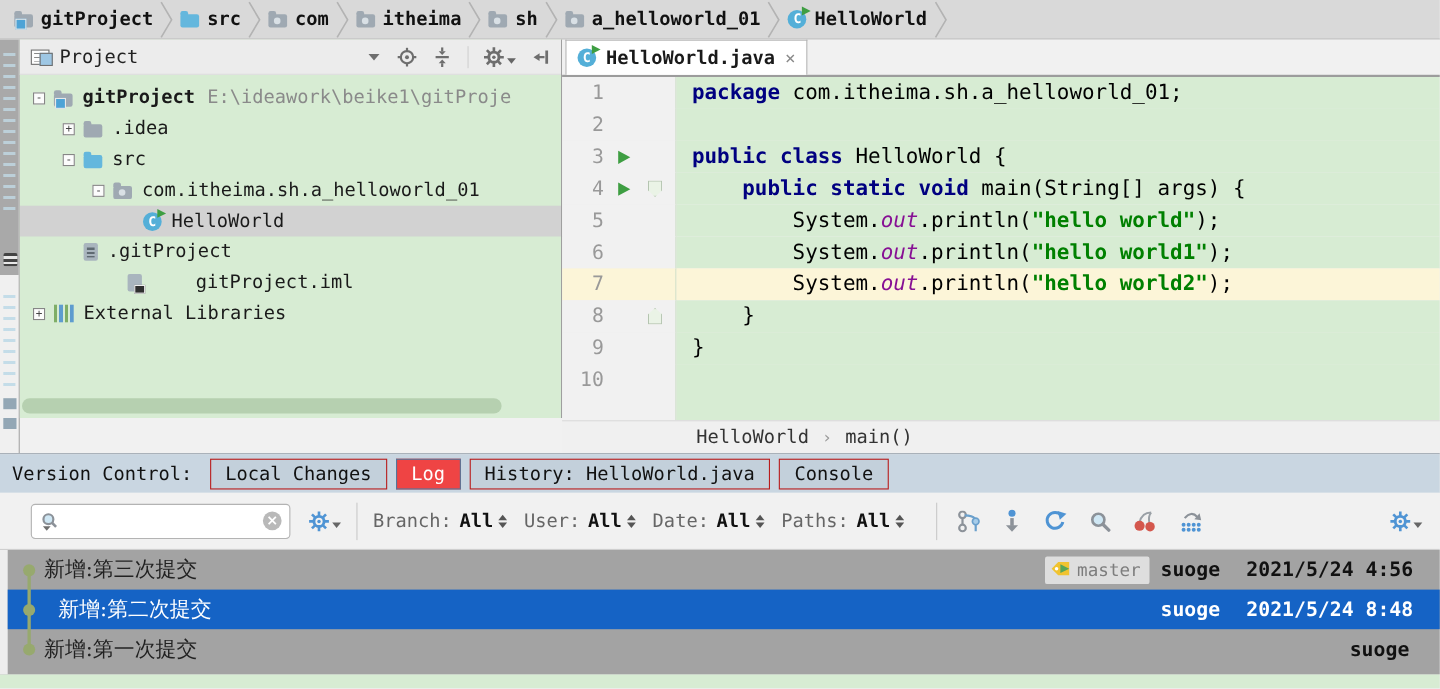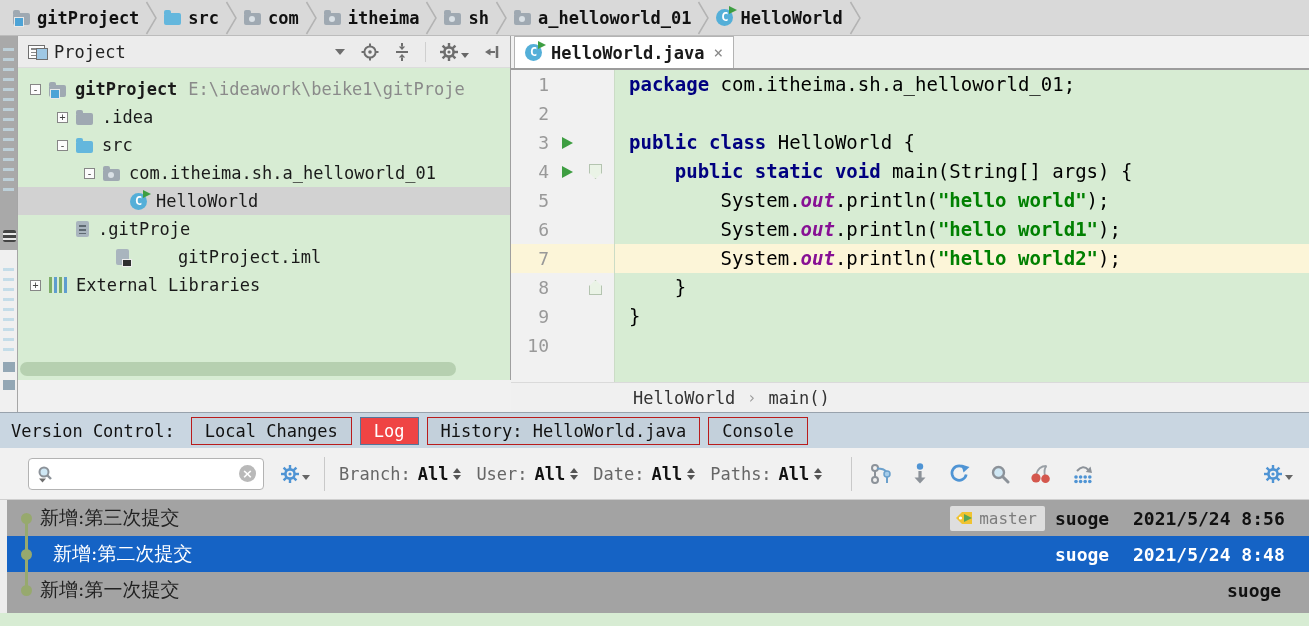--- a/index.html
+++ b/index.html
@@ -81,21 +81,21 @@
   .runslot { width:28px; display:flex; justify-content:center; align-items:center; }
   .run-arrow { width:0; height:0; border-left:11px solid #3e9e42; border-top:6px solid transparent; border-bottom:6px solid transparent; cursor:pointer; }
   .foldslot { width:20px; position:relative; height:100%; }
   .fold { position:absolute; left:8px; top:7px; width:13px; height:15px; background:#eaf3e6; border:1px solid #b4c4b0; }
   .fold.collapse { clip-path:polygon(0 0,100% 0,100% 60%,50% 100%,0 60%); }
   .fold.expand { clip-path:polygon(50% 0,100% 40%,100% 100%,0 100%,0 40%); }
   .code-cell { flex:1; padding-left:14px; font-size:19px; line-height:29px; white-space:pre; background:#d7ecd3; color:#000; }
   .cur .gutter-cell, .cur .code-cell { background:#fcf5d8; }
   .seg-k { color:#000080; font-weight:bold; }
   .seg-p { color:#000; }
-  .seg-f { color:#871094; font-weight:bold; font-style:italic; }
+  .seg-f { color:#871094; font-weight:normal; font-style:italic; }
   .seg-s { color:#008000; font-weight:bold; }
   .e-footer { flex:0 0 30px; background:#f0f0f0; border-top:1px solid #dadada; display:flex; align-items:center; gap:12px;
               padding-left:122px; font-size:17px; color:#333; }
   .crumb-sep { color:#999; font-size:15px; }
 
   
   .bottom { position:absolute; left:0; top:412px; width:100%; height:214px; display:flex; flex-direction:column; border-top:1px solid #98a2ac; }
   .vc-tabs { flex:0 0 35px; background:#c9d6e1; display:flex; align-items:center; gap:8px; padding:0 11px; }
   .vc-label { font-size:17px; color:#111; margin-right:8px; }
   .vc-tab { border:1px solid #b91c1c; background:#c3d0db; color:#111; font-size:17px; padding:3px 13px; cursor:default; }
@@ -279,21 +279,21 @@
           <span class="tree-label">com.itheima.sh.a_helloworld_01</span>
         </div>
         <div class="tree-row selected" style="padding-left: 93px;">
           <span class="exp sp"></span>
           <span class="ic ic-class">C</span>
           <span class="tree-label">HelloWorld</span>
         </div>
         <div class="tree-row" style="padding-left: 39px;">
           <span class="exp sp"></span>
           <span class="ic ic-file-text"></span>
-          <span class="tree-label">.gitProje</span>
+          <span class="tree-label">.gitProject</span>
         </div>
         <div class="tree-row" style="padding-left: 39px; gap: 40px;">
           <span class="exp sp"></span>
           <span class="ic ic-file-iml"></span>
           <span class="tree-label">gitProject.iml</span>
         </div>
         <div class="tree-row" style="padding-left: 12px;">
           <span class="exp">+</span>
           <span class="ic ic-library"></span>
           <span class="tree-label">External Libraries</span>
@@ -567,21 +567,21 @@
           <span class="c-right">
             <span class="ref-chip">
               <span class="tag-ic"><svg width="19" height="14">
                   <path d="M1 7 L7 1 H17 V13 H7 Z" fill="#f0c330"></path>
                   <circle cx="5.5" cy="7" r="1.6" fill="#fff"></circle>
                   <polygon points="9,3 17,7 9,11" fill="#57a657"></polygon>
                 </svg></span>
               <span class="ref-label">master</span>
             </span>
             <span class="c-author">suoge</span>
-            <span class="c-date">2021/5/24 8:56</span>
+            <span class="c-date">2021/5/24 4:56</span>
           </span>
         </div>
         <div class="commit-row selected">
           <span class="graph-dot"></span>
           <span class="c-msg">新增:第二次提交</span>
           <span class="c-right">
             <span class="c-author">suoge</span>
             <span class="c-date">2021/5/24 8:48</span>
           </span>
         </div>

